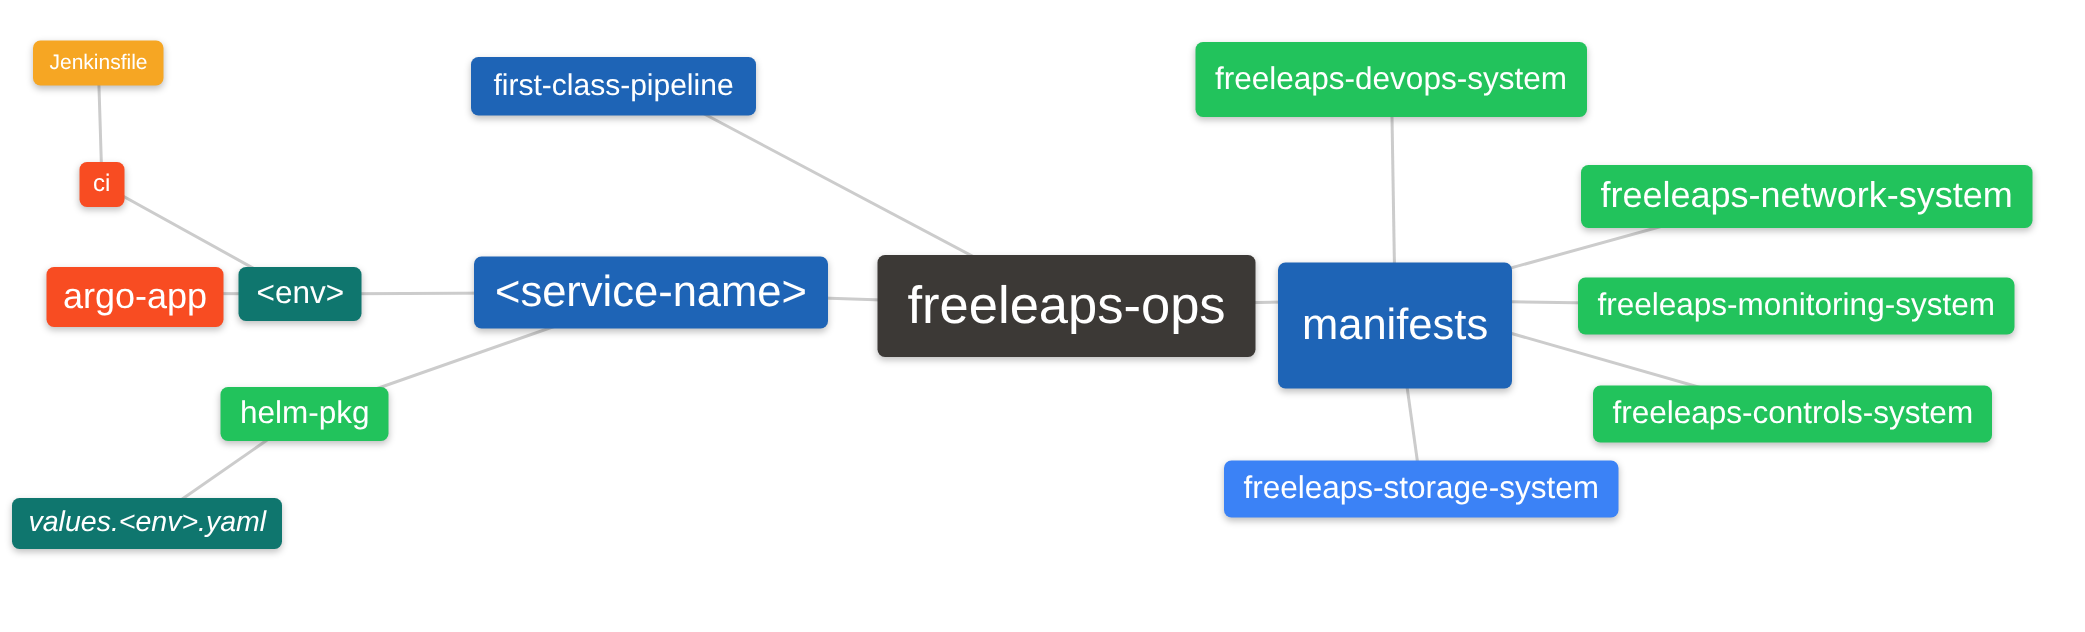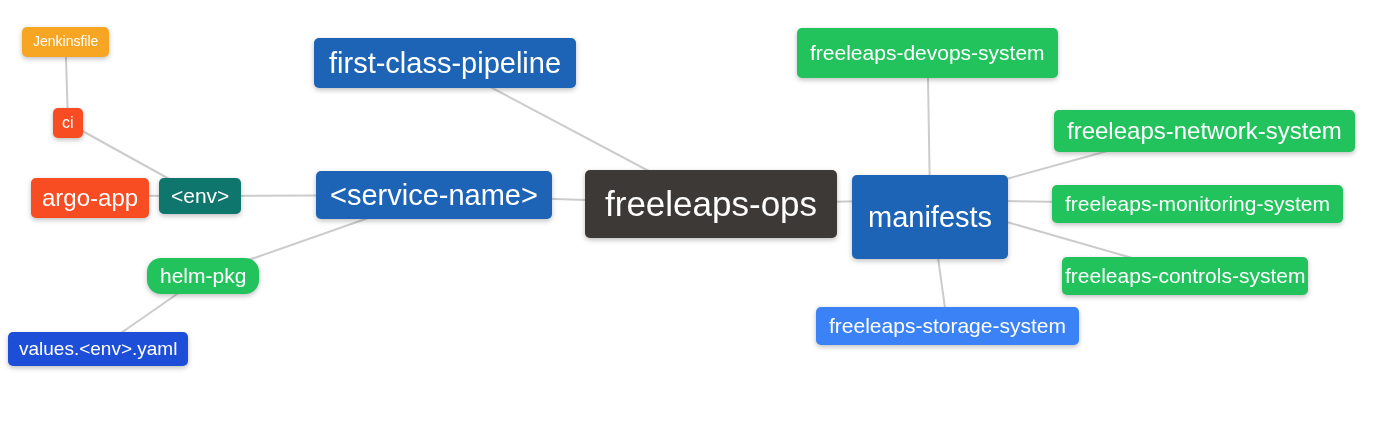--- a/index.html
+++ b/index.html
@@ -31,30 +31,30 @@
     text-align: center;
     line-height: 1.25;
     cursor: pointer;
     user-select: none;
   }
   
   #n-jenkinsfile            { left: 22px;   top: 27px;  font-size: 14px; padding: 6px 11px; }
   #n-ci                     { left: 53px;   top: 108px; font-size: 16px; padding: 5px 9px; }
   #n-argo-app               { left: 31px;   top: 178px; font-size: 24px; padding: 5px 11px; }
   #n-env                    { left: 159px;  top: 178px; font-size: 21px; padding: 5px 12px; }
-  #n-helm-pkg               { left: 147px;  top: 258px; font-size: 21px; padding: 5px 13px; border-radius: 14px; }
+  #n-helm-pkg               { left: 147px;  top: 258px; font-size: 21px; padding: 5px 13px; }
   #n-values-env-yaml        { left: 8px;    top: 332px; font-size: 19px; padding: 5px 11px; }
-  #n-first-class-pipeline   { left: 314px;  top: 38px;  font-size: 29px; padding: 7px 15px; }
+  #n-first-class-pipeline   { left: 314px;  top: 38px;  font-size: 20px; padding: 7px 15px; }
   #n-service-name           { left: 316px;  top: 171px; font-size: 29px; padding: 6px 14px; }
   #n-freeleaps-ops          { left: 585px;  top: 170px; font-size: 35px; padding: 12px 20px; }
   #n-manifests              { left: 852px;  top: 175px; font-size: 29px; padding: 24px 16px; }
   #n-devops-system          { left: 797px;  top: 28px;  font-size: 21px; padding: 12px 13px; }
   #n-network-system         { left: 1054px; top: 110px; font-size: 24px; padding: 6px 13px; }
   #n-monitoring-system      { left: 1052px; top: 185px; font-size: 21px; padding: 6px 13px; }
-  #n-controls-system        { left: 1062px; top: 257px; font-size: 21px; padding: 6px 3px; }
+  #n-controls-system        { left: 1062px; top: 257px; font-size: 21px; padding: 6px 13px; }
   #n-storage-system         { left: 816px;  top: 307px; font-size: 21px; padding: 6px 13px; }
 </style>
 </head>
 <body>
 
 <div id="mindmap">
   <svg id="edges">
       <line x1="65.5" y1="42" x2="68" y2="123" stroke="#cccccc" stroke-width="2"></line>
       <line x1="68" y1="123" x2="200" y2="196" stroke="#cccccc" stroke-width="2"></line>
       <line x1="82" y1="195.5" x2="200" y2="196" stroke="#cccccc" stroke-width="2"></line>
@@ -69,21 +69,21 @@
       <line x1="930" y1="200" x2="1197.5" y2="204" stroke="#cccccc" stroke-width="2"></line>
       <line x1="930" y1="200" x2="1195" y2="276" stroke="#cccccc" stroke-width="2"></line>
       <line x1="930" y1="200" x2="947.5" y2="326" stroke="#cccccc" stroke-width="2"></line>
     </svg>
 
   <div class="node" id="n-jenkinsfile" style="background: rgb(246, 166, 35);">Jenkinsfile</div>
   <div class="node" id="n-ci" style="background: rgb(248, 76, 34);">ci</div>
   <div class="node" id="n-argo-app" style="background: rgb(248, 76, 34);">argo-app</div>
   <div class="node" id="n-env" style="background: #0f766e;">&lt;env&gt;</div>
   <div class="node" id="n-helm-pkg" style="background: rgb(34, 195, 92);">helm-pkg</div>
-  <div class="node" id="n-values-env-yaml" style="background: #1d4ed8;">values.&lt;env&gt;.yaml</div>
+  <div class="node" id="n-values-env-yaml" style="background: #0f766e; font-style: italic;">values.&lt;env&gt;.yaml</div>
   <div class="node" id="n-first-class-pipeline" style="background: rgb(30, 100, 182);">first-class-pipeline</div>
   <div class="node" id="n-service-name" style="background: rgb(30, 100, 182);">&lt;service-name&gt;</div>
   <div class="node" id="n-freeleaps-ops" style="background: rgb(60, 57, 54);">freeleaps-ops</div>
   <div class="node" id="n-manifests" style="background: rgb(30, 100, 182);">manifests</div>
   <div class="node" id="n-devops-system" style="background: rgb(34, 195, 92);">freeleaps-devops-system</div>
   <div class="node" id="n-network-system" style="background: rgb(34, 195, 92);">freeleaps-network-system</div>
   <div class="node" id="n-monitoring-system" style="background: rgb(34, 195, 92);">freeleaps-monitoring-system</div>
   <div class="node" id="n-controls-system" style="background: rgb(34, 195, 92);">freeleaps-controls-system</div>
   <div class="node" id="n-storage-system" style="background: #3b82f6;">freeleaps-storage-system</div>
 </div>

